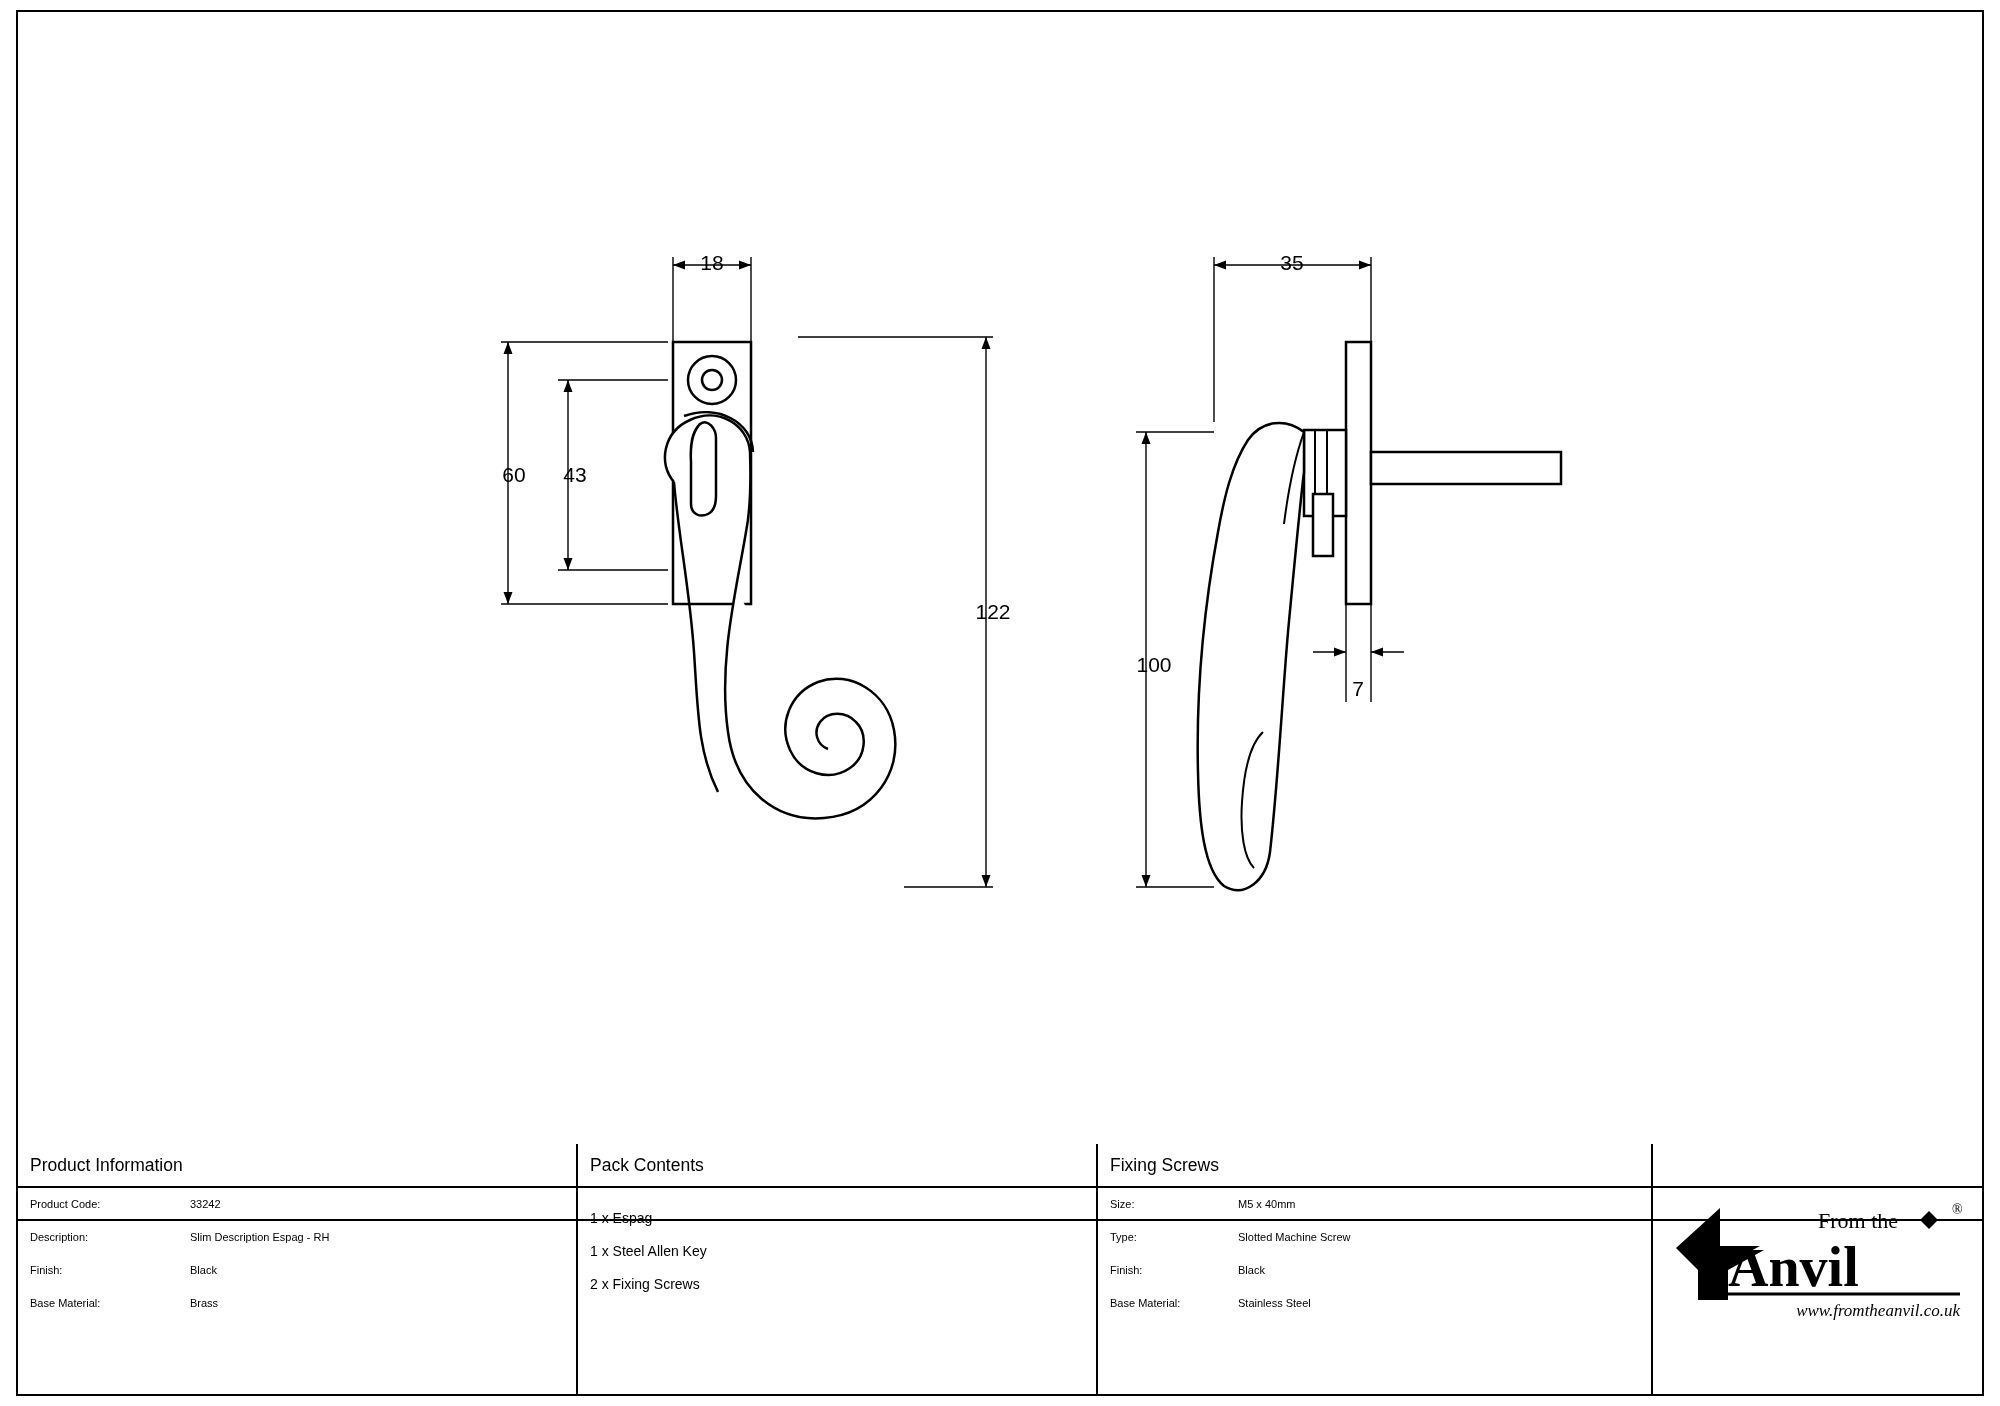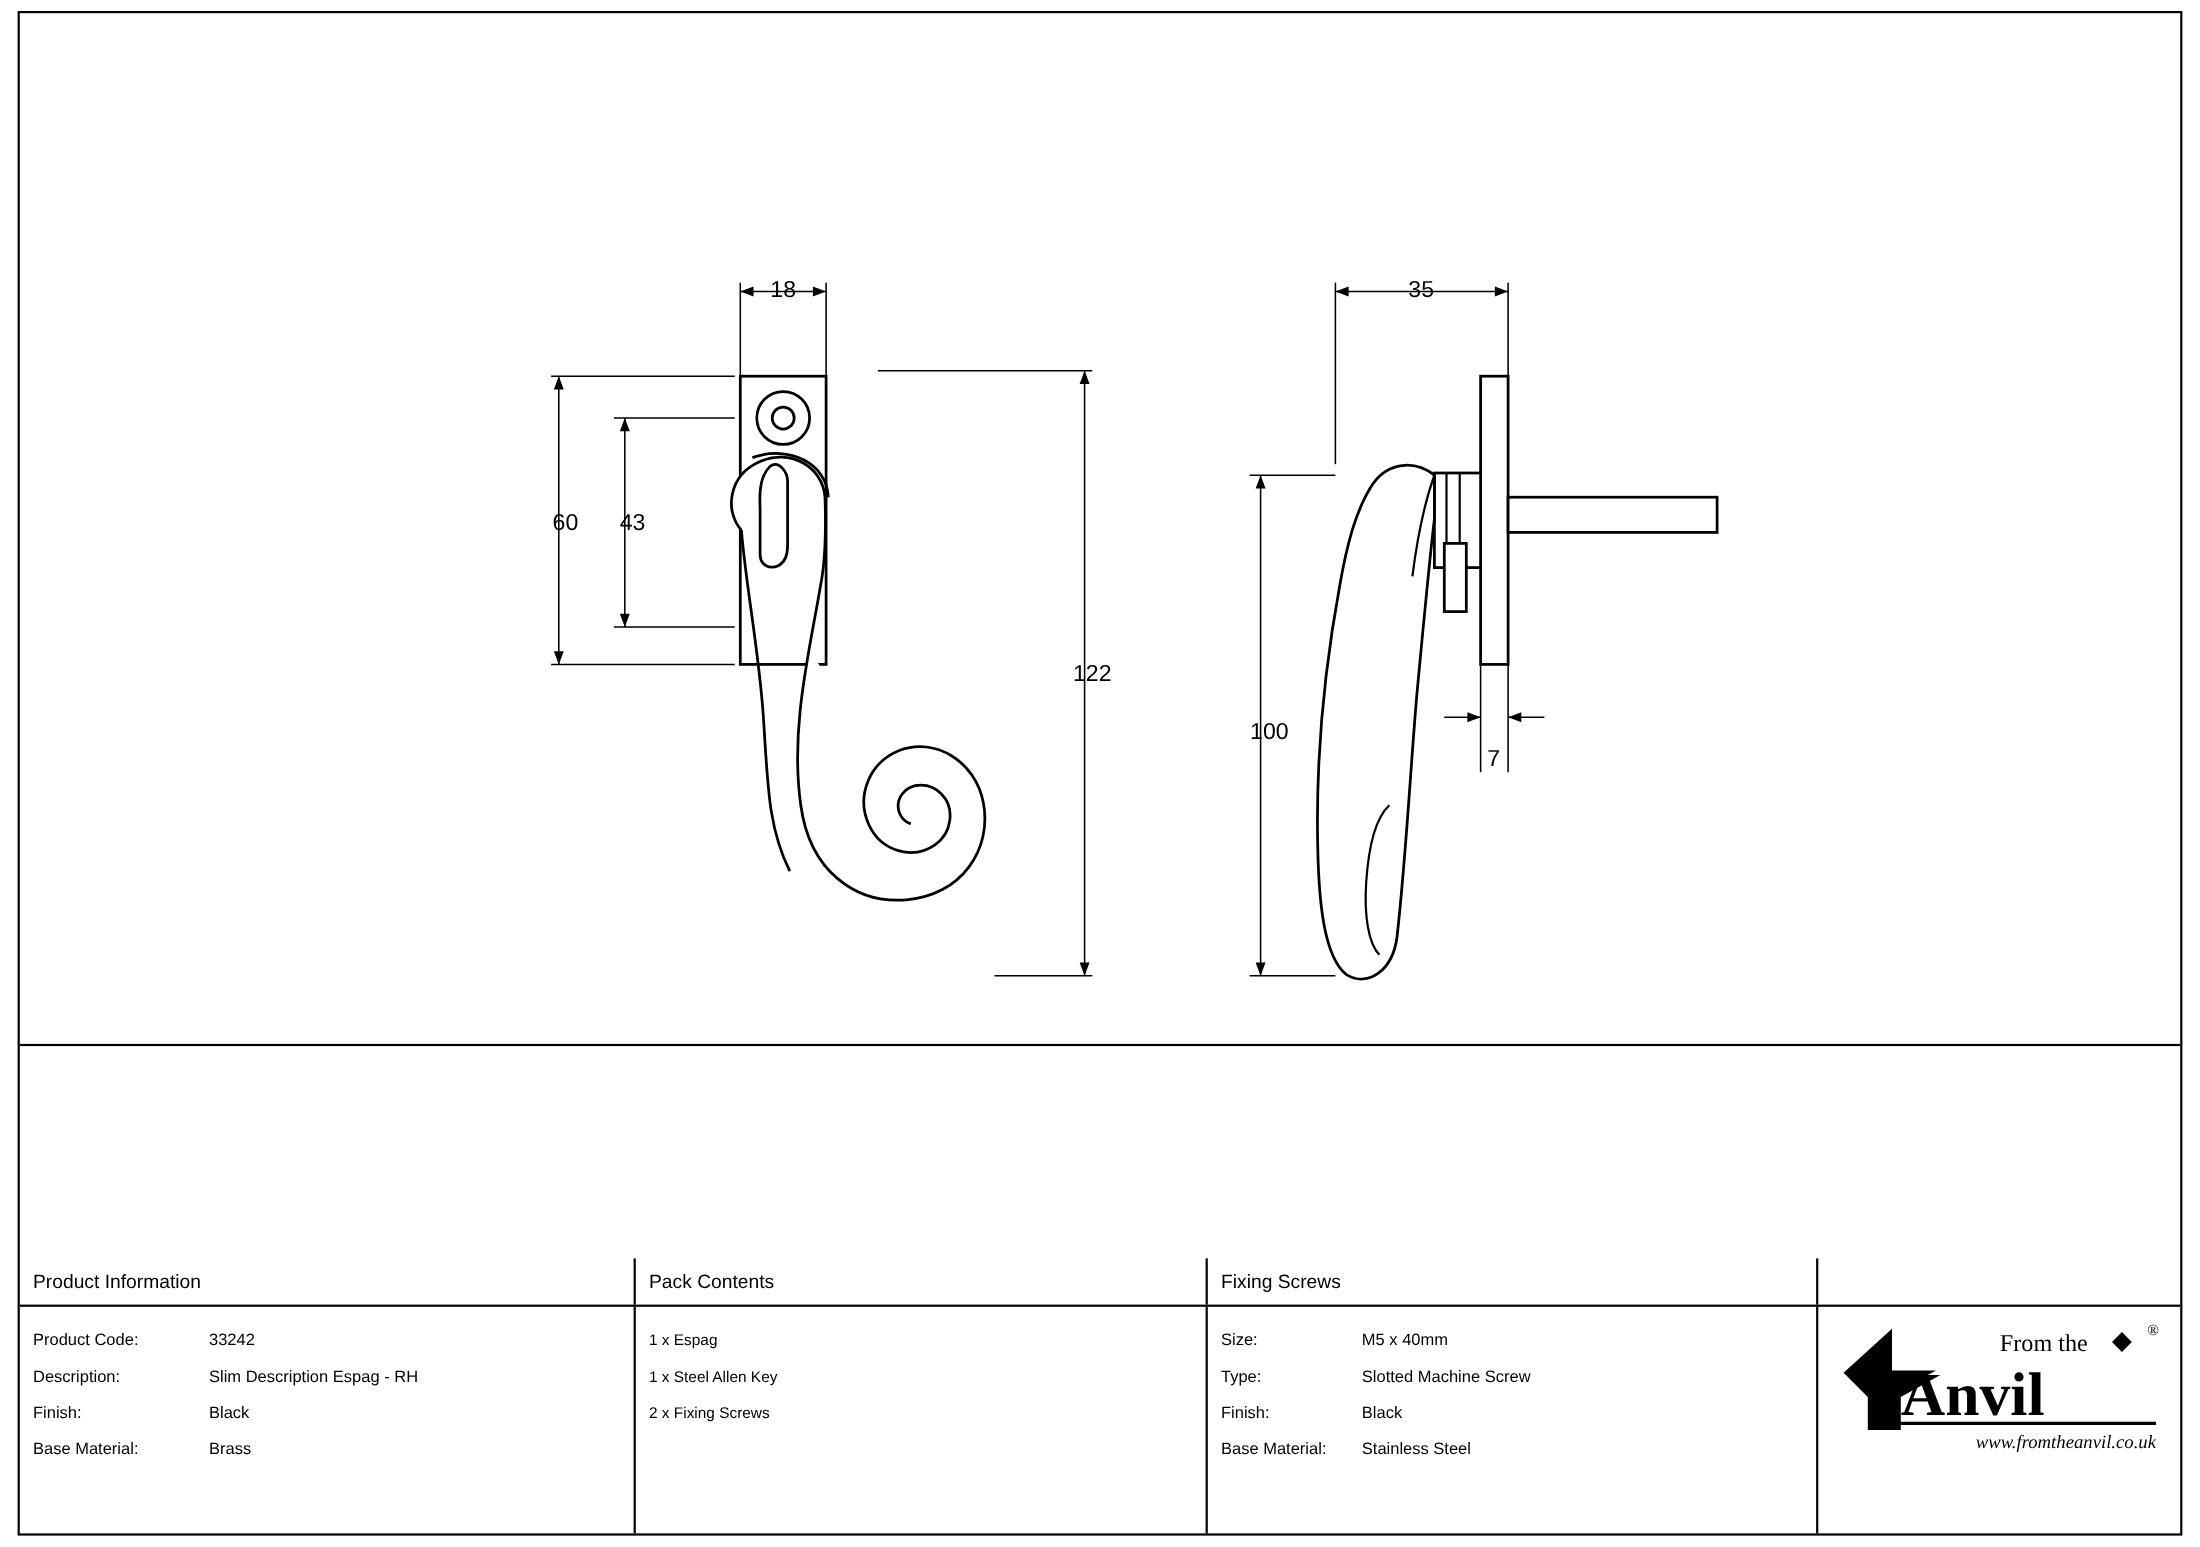--- a/index.html
+++ b/index.html
@@ -23,21 +23,21 @@
     height: 1386px;
     border: 2px solid #000;
     box-sizing: border-box;
   }
   
   .drawing {
     position: absolute;
     left: 0;
     top: 0;
     width: 1964px;
-    height: 939px;
+    height: 1209px;
     border-bottom: 2px solid #000;
     box-sizing: border-box;
   }
   .drawing svg { display: block; }
 
   
   .note-row {
     position: absolute;
     left: 0;
     top: 1085px;
@@ -76,22 +76,22 @@
   .col3 { position: absolute; left: 1078px; width: 555px; top: 0; bottom: 0; border-left: 2px solid #000; box-sizing: border-box;}
   .col4 { position: absolute; left: 1633px; width: 331px; top: 0; bottom: 0; border-left: 2px solid #000; box-sizing: border-box;}
 
   .head-label {
     padding-left: 12px;
     padding-top: 11px;
     font-size: 17.5px;
   }
   .kv {
     padding-left: 12px;
-    padding-top: 14px;
-    font-size: 15px;
+    padding-top: 0;
+    font-size: 11px;
     line-height: 33px;
   }
   .kv .row { display: flex; }
   .kv .k { width: 160px; flex: 0 0 160px; }
   .kv .v { }
   .plist {
     padding-left: 12px;
     padding-top: 14px;
     font-size: 14px;
     line-height: 33px;

